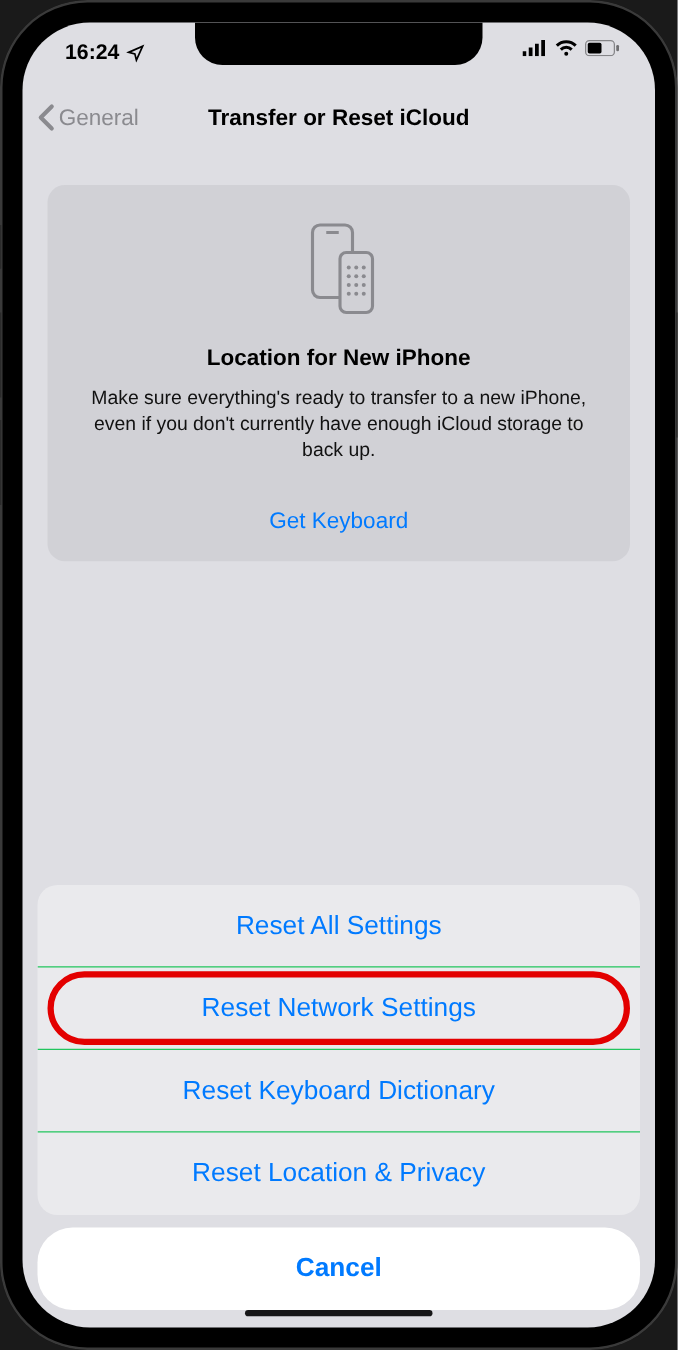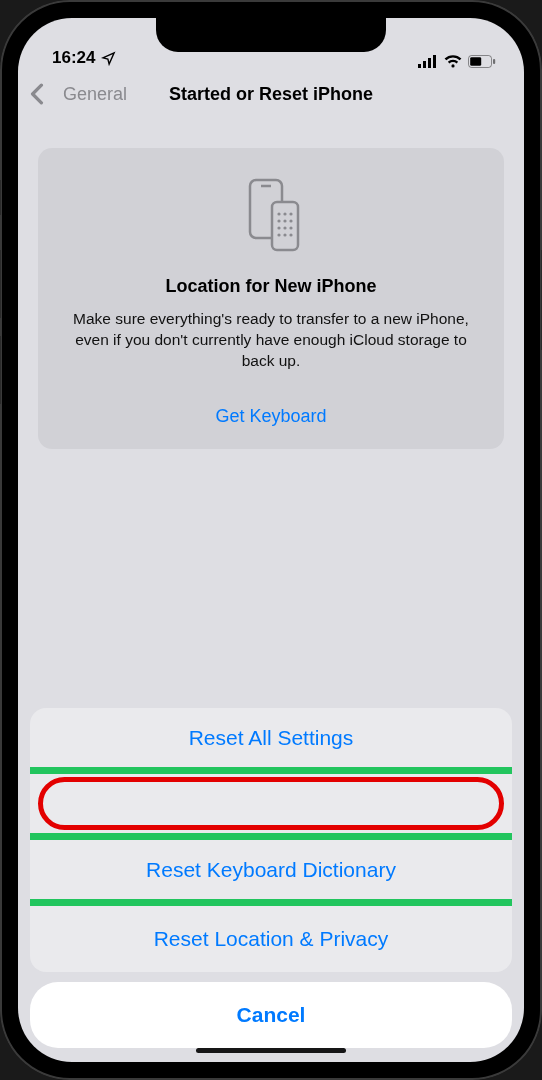--- a/index.html
+++ b/index.html
@@ -45,41 +45,41 @@
       width: 230px;
       height: 34px;
       background: #000;
       border-radius: 0 0 22px 22px;
       z-index: 100;
     }
     .status-bar {
       height: 50px;
       display: flex;
       justify-content: space-between;
-      align-items: flex-end;
+      align-items: flex-start;
       padding: 14px 28px 0 34px;
       font-weight: 600;
       font-size: 17px;
       color: #000;
     }
     .status-left { display: flex; align-items: center; gap: 6px; }
     .status-right { display: flex; align-items: center; gap: 6px; }
     .nav-bar {
       height: 52px;
       display: flex;
       align-items: center;
       position: relative;
       padding: 0 12px;
     }
     .back-btn {
       display: flex;
       align-items: center;
       color: #8a8a8f;
       font-size: 18px;
-      gap: 19px;
+      gap: 3px;
     }
     .nav-title {
       position: absolute;
       left: 50%;
       transform: translateX(-50%);
       font-size: 18px;
       font-weight: 600;
       color: #000;
     }
     .content {
@@ -126,21 +126,21 @@
       overflow: hidden;
       margin-bottom: 10px;
     }
     .sheet-item {
       height: 66px;
       display: flex;
       align-items: center;
       justify-content: center;
       font-size: 21px;
       color: #007aff;
-      border-bottom: 7px solid #22c55e;
+      border-bottom: 1px solid #22c55e;
       position: relative;
     }
     .sheet-item:last-child { border-bottom: none; }
     .sheet-cancel {
       background: #fff;
       border-radius: 28px;
       height: 66px;
       display: flex;
       align-items: center;
       justify-content: center;
@@ -211,21 +211,21 @@
       </div>
     </div>
 
     <div class="nav-bar">
       <div class="back-btn">
         <svg width="14" height="22" viewBox="0 0 12 20" fill="none" stroke="#8a8a8f" stroke-width="3" stroke-linecap="round" stroke-linejoin="round">
           <polyline points="10,2 2,10 10,18"></polyline>
         </svg>
         <span>General</span>
       </div>
-      <div class="nav-title">Started or Reset iPhone</div>
+      <div class="nav-title">Transfer or Reset iCloud</div>
     </div>
 
     <div class="content">
       <div class="card">
         <div class="card-icon">
           <svg width="82" height="82" viewBox="0 0 82 82" fill="none" stroke="#8a8a8f" stroke-width="2.5">
             <rect x="20" y="6" width="32" height="58" rx="6"></rect>
             <line x1="31" y1="12" x2="41" y2="12"></line>
             <rect x="42" y="28" width="26" height="48" rx="5" fill="#d1d1d6"></rect>
             <circle cx="49" cy="40" r="1.6" fill="#8a8a8f" stroke="none"></circle>
@@ -249,20 +249,21 @@
     </div>
 
     <div class="dim-backdrop"></div>
 
     <div class="action-sheet">
       <div class="sheet-group">
         <div class="sheet-item">
           <span>Reset All Settings</span>
         </div>
         <div class="sheet-item">
+          <span>Reset Network Settings</span>
           <div class="highlight-ring"></div>
         </div>
         <div class="sheet-item">
           <span>Reset Keyboard Dictionary</span>
         </div>
         <div class="sheet-item">
           <span>Reset Location &amp; Privacy</span>
         </div>
       </div>
       <div class="sheet-cancel">

